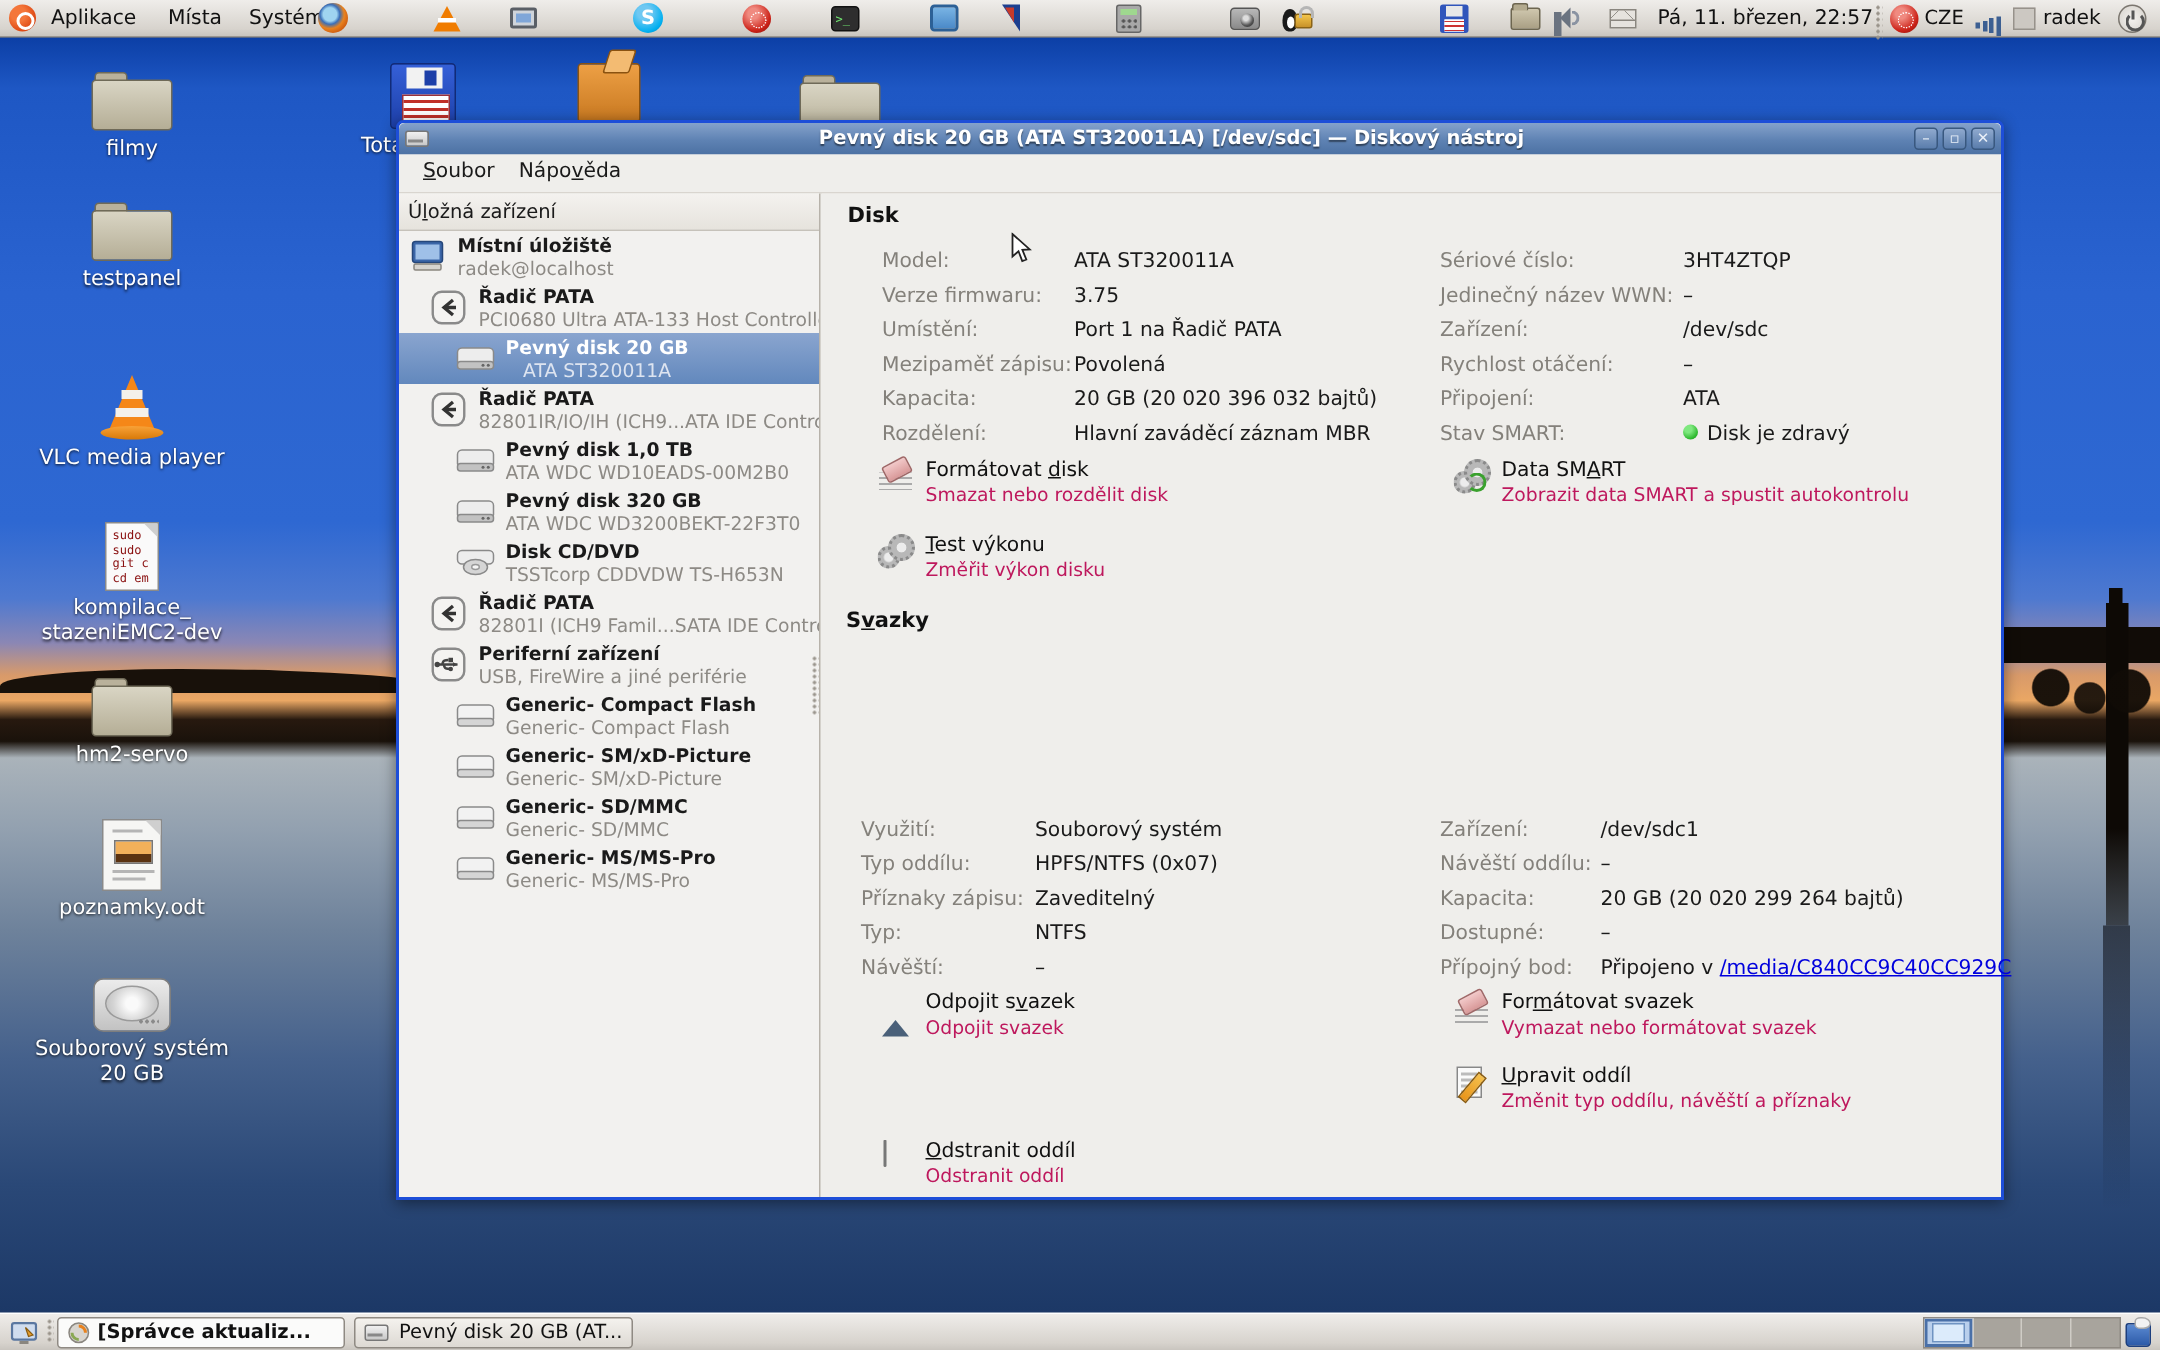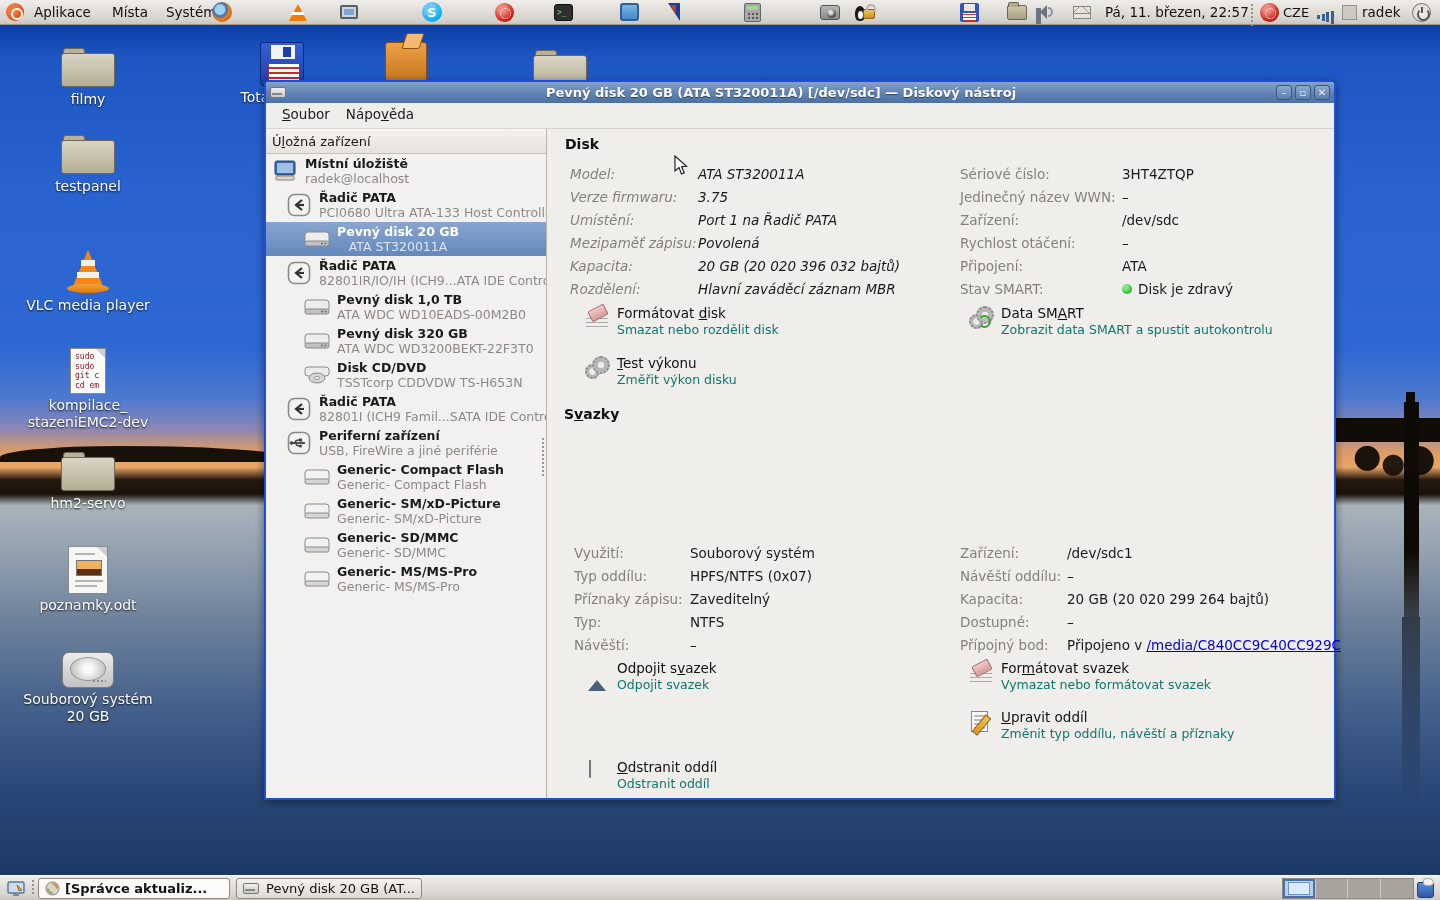--- a/index.html
+++ b/index.html
@@ -158,21 +158,21 @@
   .g-disk-l { grid-template-columns:128px auto; }
   .g-disk-r { grid-template-columns:162px auto; }
   .g-vol-l  { grid-template-columns:116px auto; }
   .g-vol-r  { grid-template-columns:107px auto; }
   .health-dot { display:inline-block; width:10px; height:10px; border-radius:50%; background:radial-gradient(circle at 35% 30%, #7fe87f 0 25%, #2db82d 70%, #1d8a1d); margin-right:6px; }
   .mlink { color:#0000dd; text-decoration:underline; cursor:pointer; }
 
   .action { position:absolute; display:flex; gap:7px; }
   .action .aicon { width:26px; height:26px; flex:none; position:relative; }
   .action .atit { font-size:13.5px; color:#111; line-height:17px; cursor:pointer; }
-  .action .adesc { font-size:12.5px; color:#0f766e; line-height:16px; }
+  .action .adesc { font-size:12.5px; color:#be185d; line-height:16px; }
 
   
   .ic-eraser { background:repeating-linear-gradient(#efeeeb 0 3px, #aaa 3px 4px); width:22px; height:14px; position:absolute; left:2px; bottom:2px; }
   .ic-eraser:after { content:""; position:absolute; left:3px; top:-8px; width:16px; height:10px; background:linear-gradient(#f2c9c9,#d89898); border:1px solid #a06868; transform:rotate(-28deg); border-radius:2px; }
   .gear { position:absolute; border-radius:50%; border:2px dotted #8a8a8a; background:radial-gradient(circle, #ececec 0 3px, #b8b8b8 3.5px); }
   .gear.g1 { width:15px; height:15px; left:1px; top:9px; }
   .gear.g2 { width:18px; height:18px; left:8px; top:1px; }
   .green-ring { position:absolute; left:10px; top:10px; width:13px; height:13px; border:2.5px solid #3aa12e; border-left-color:transparent; border-radius:50%; }
   .ic-eject { position:absolute; left:4px; top:4px; }
   .ic-eject .tri { width:0; height:0; border-left:9px solid transparent; border-right:9px solid transparent; border-bottom:11px solid #4a6079; }
@@ -575,21 +575,21 @@
             <div class="s">Generic- MS/MS-Pro</div>
           </span>
       </div>
     </div>
     <div class="splitter-grip"></div>
 
     <div id="main">
 
       <div class="heading" style="left:17px; top:7px;">Disk</div>
 
-      <div class="fgrid g-disk-l" style="left:22px; top:33px;font-style:italic;">
+      <div class="fgrid g-disk-l" style="left:40px; top:33px;">
         <span class="lab">Model:</span>
           <span class="val">ATA ST320011A</span>
         <span class="lab">Verze firmwaru:</span>
           <span class="val">3.75</span>
         <span class="lab">Umístění:</span>
           <span class="val">Port 1 na Řadič PATA</span>
         <span class="lab">Mezipaměť zápisu:</span>
           <span class="val">Povolená</span>
         <span class="lab">Kapacita:</span>
           <span class="val">20 GB (20 020 396 032 bajtů)</span>

